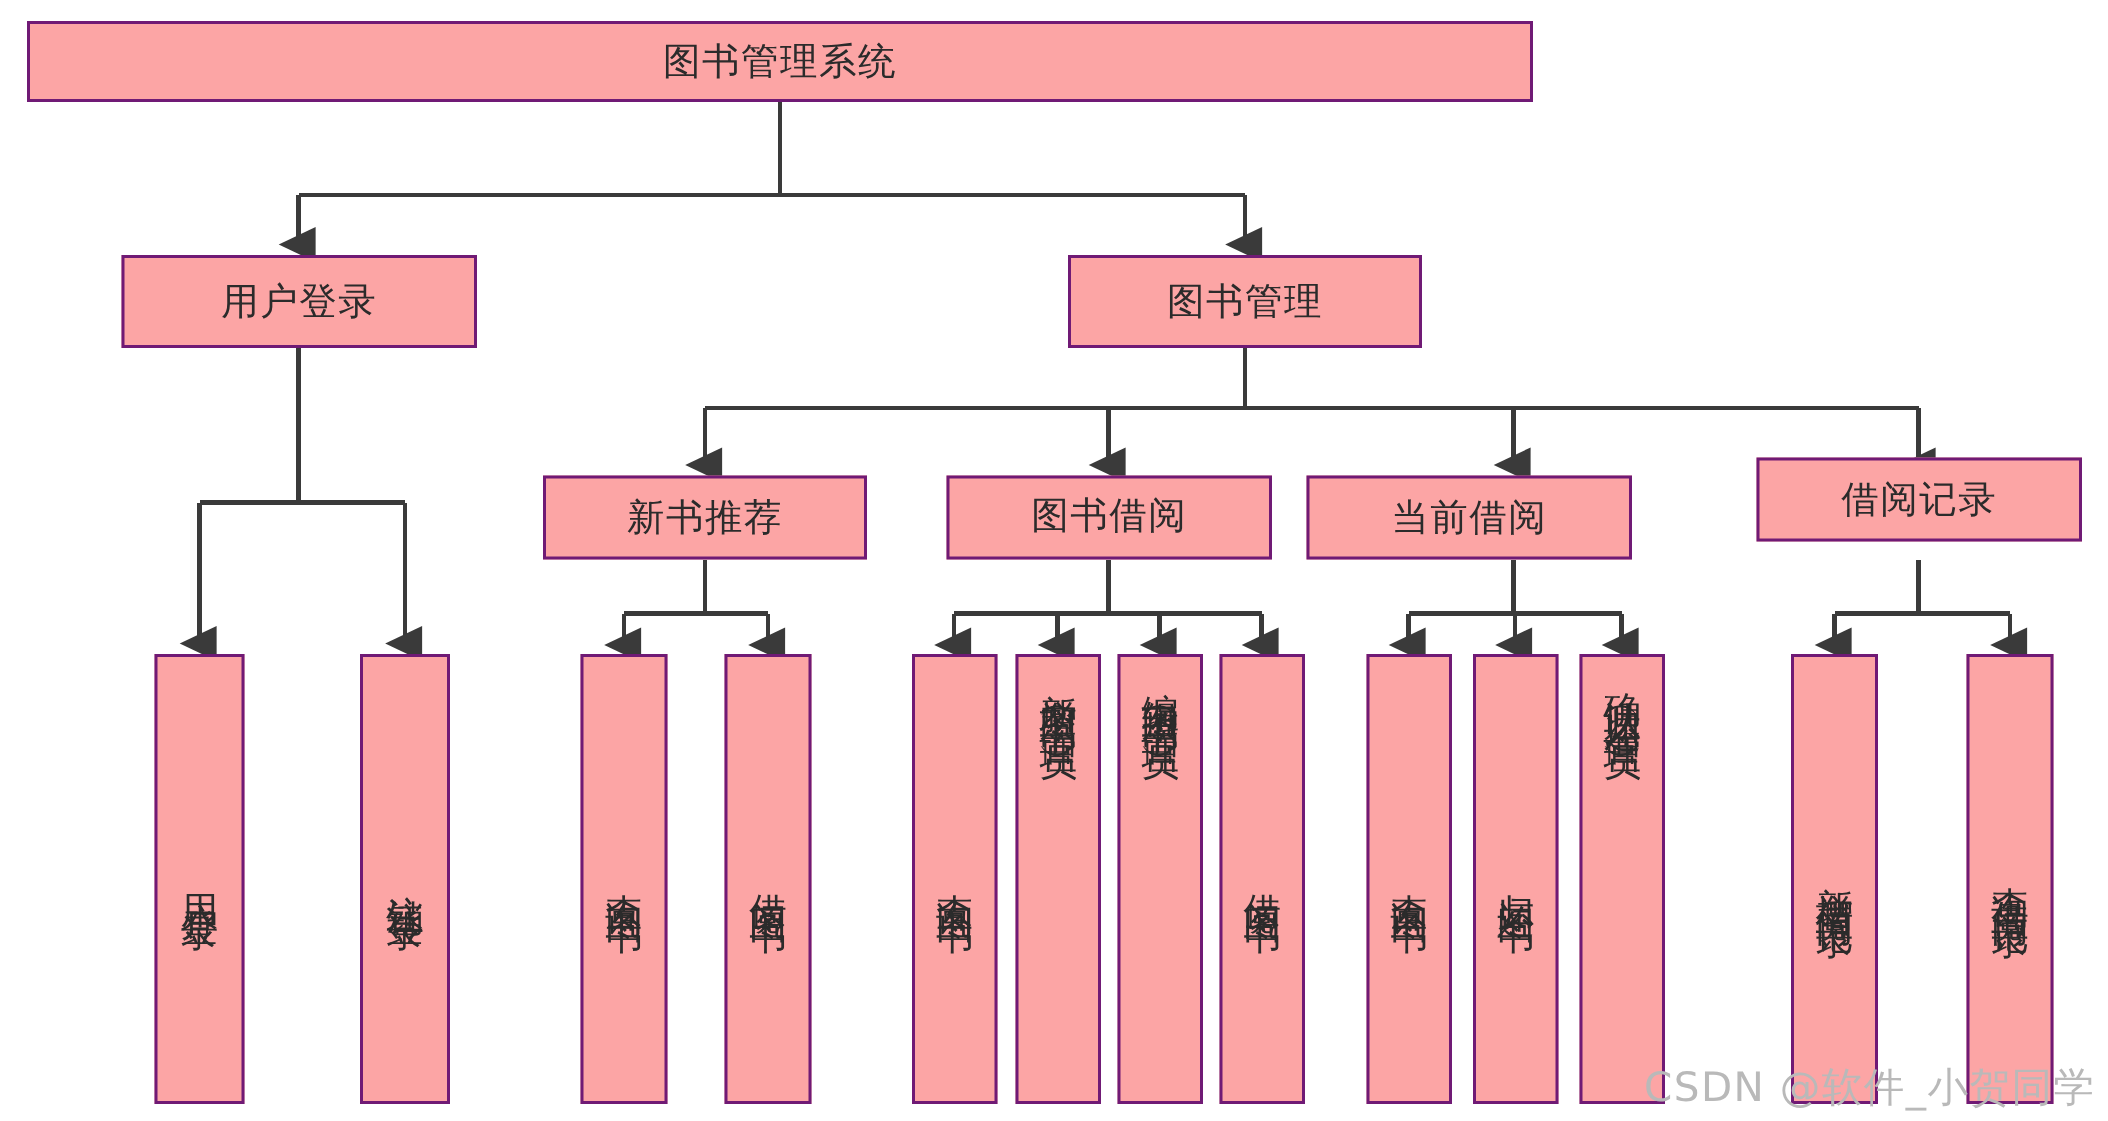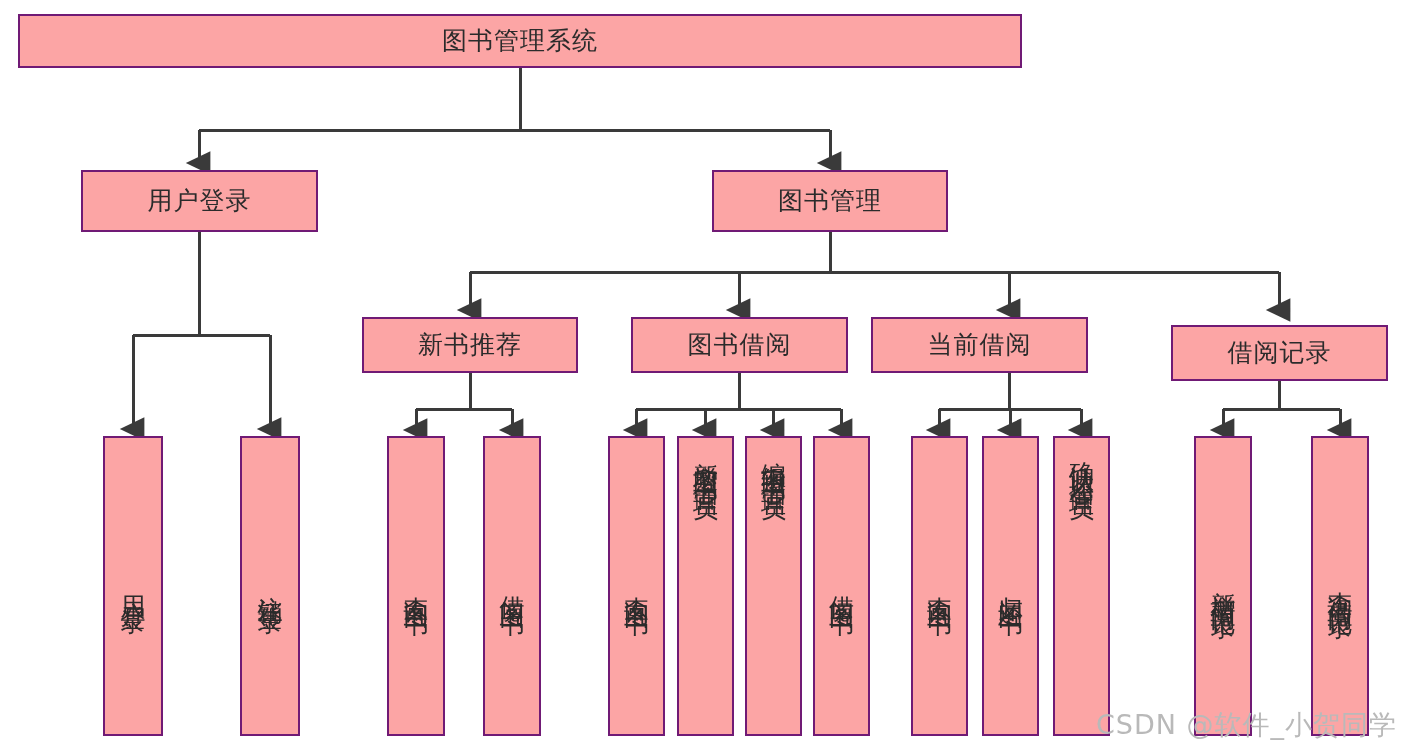--- a/index.html
+++ b/index.html
@@ -146,21 +146,21 @@
 
   <div class="node horiz" style="left:362px; top:317px; width:216px; height:56px;align-items:center;">
     <span class="label">新书推荐</span>
   </div>
   <div class="node horiz" style="left:631px; top:317px; width:217px; height:56px;font-family:Liberation Serif, serif;">
     <span class="label">图书借阅</span>
   </div>
   <div class="node horiz" style="left:871px; top:317px; width:217px; height:56px;">
     <span class="label">当前借阅</span>
   </div>
-  <div class="node horiz" style="left:1171px; top:325px; width:217px; height:56px;">
+  <div class="node horiz" style="left:1171px; top:305px; width:217px; height:56px;">
     <span class="label">借阅记录</span>
   </div>
 
   <div class="node vert centered" style="left:103px; top:436px; width:60px; height:300px;">
     <span class="label">用户登录</span>
   </div>
   <div class="node vert centered" style="left:240px; top:436px; width:60px; height:300px;">
     <span class="label">注销登录</span>
   </div>
 

